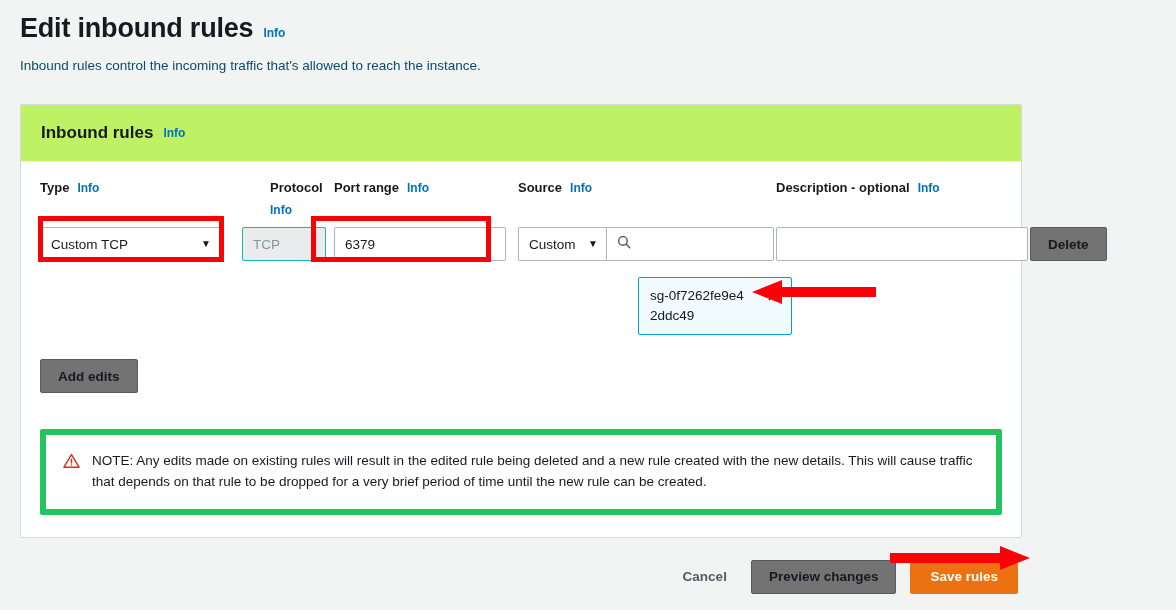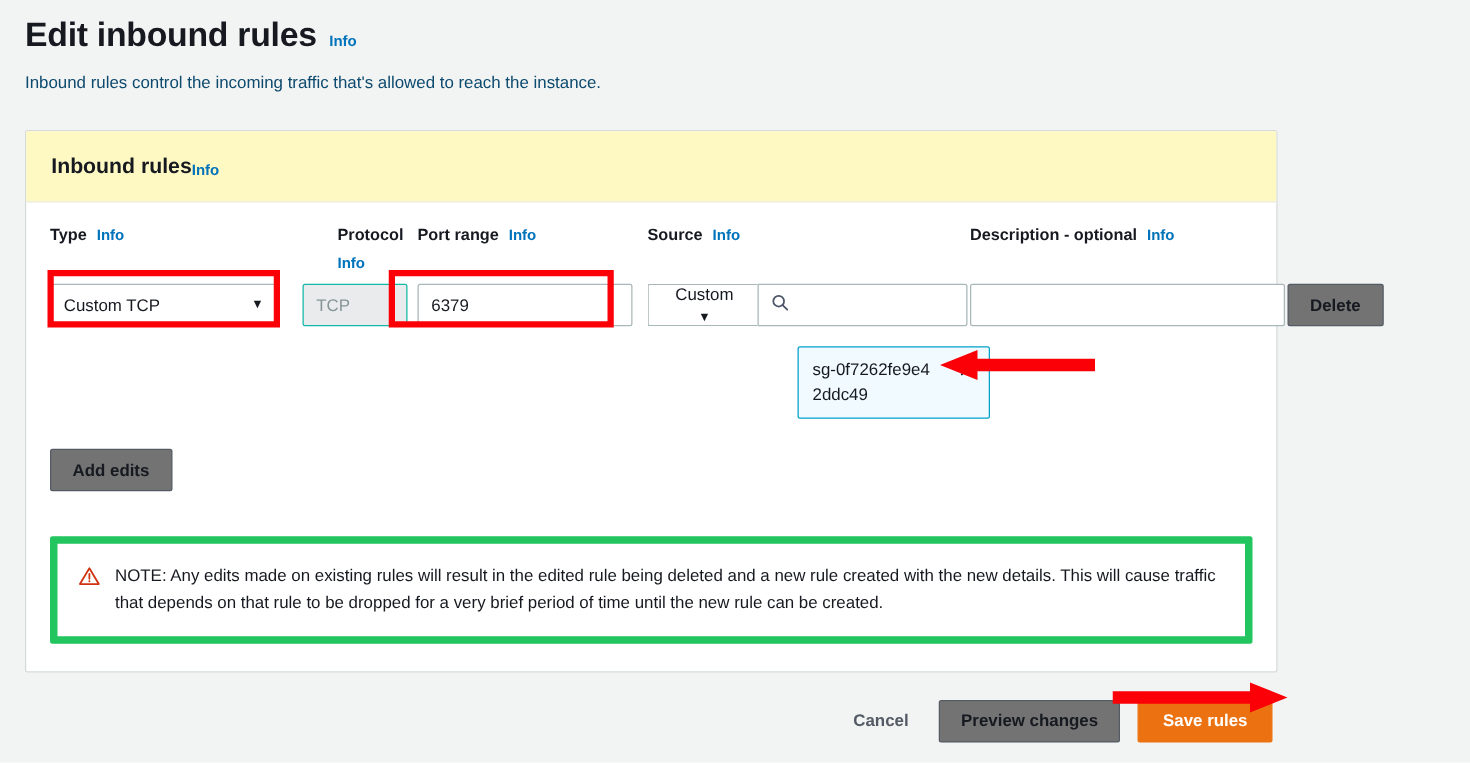--- a/index.html
+++ b/index.html
@@ -56,25 +56,26 @@
   }
 
   
   .card {
     margin-top: 28px;
     background: #ffffff;
     border: 1px solid #d5dbdb;
     border-radius: 2px;
   }
   .card-header {
-    background: #fef9c3;
+    background: #bef264;
     border-bottom: 1px solid #e9ebed;
     padding: 18px 20px;
     display: flex;
-    align-items: flex-end;
+    align-items: center;
+    gap: 10px;
   }
   .card-header-title {
     font-size: 17px;
     font-weight: bold;
     color: #16191f;
   }
   .card-body {
     padding: 18px 19px 22px 19px;
   }
 
@@ -153,21 +154,20 @@
     border: 1px solid #aab7b8;
     border-right: none;
     border-radius: 2px 0 0 2px;
     background: #ffffff;
     display: flex;
     align-items: center;
     justify-content: space-between;
     padding: 0 8px 0 10px;
     font-size: 13.5px;
     cursor: pointer;
-    flex-direction: column;
   }
   .source-search {
     box-sizing: border-box;
     height: 34px;
     flex: 1;
     border: 1px solid #aab7b8;
     border-radius: 0 2px 2px 0;
     background: #ffffff;
     display: flex;
     align-items: center;

